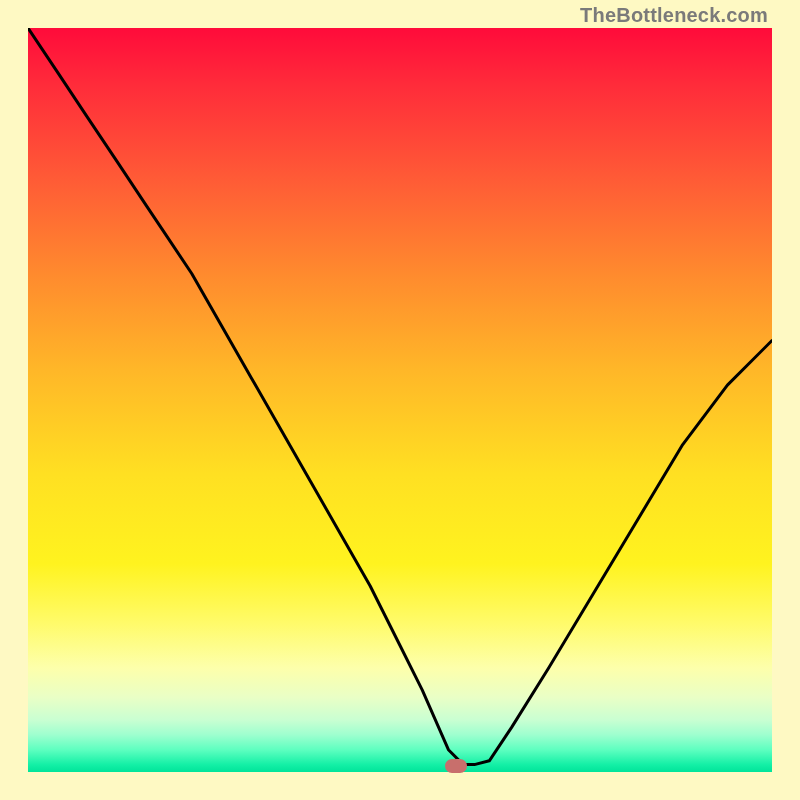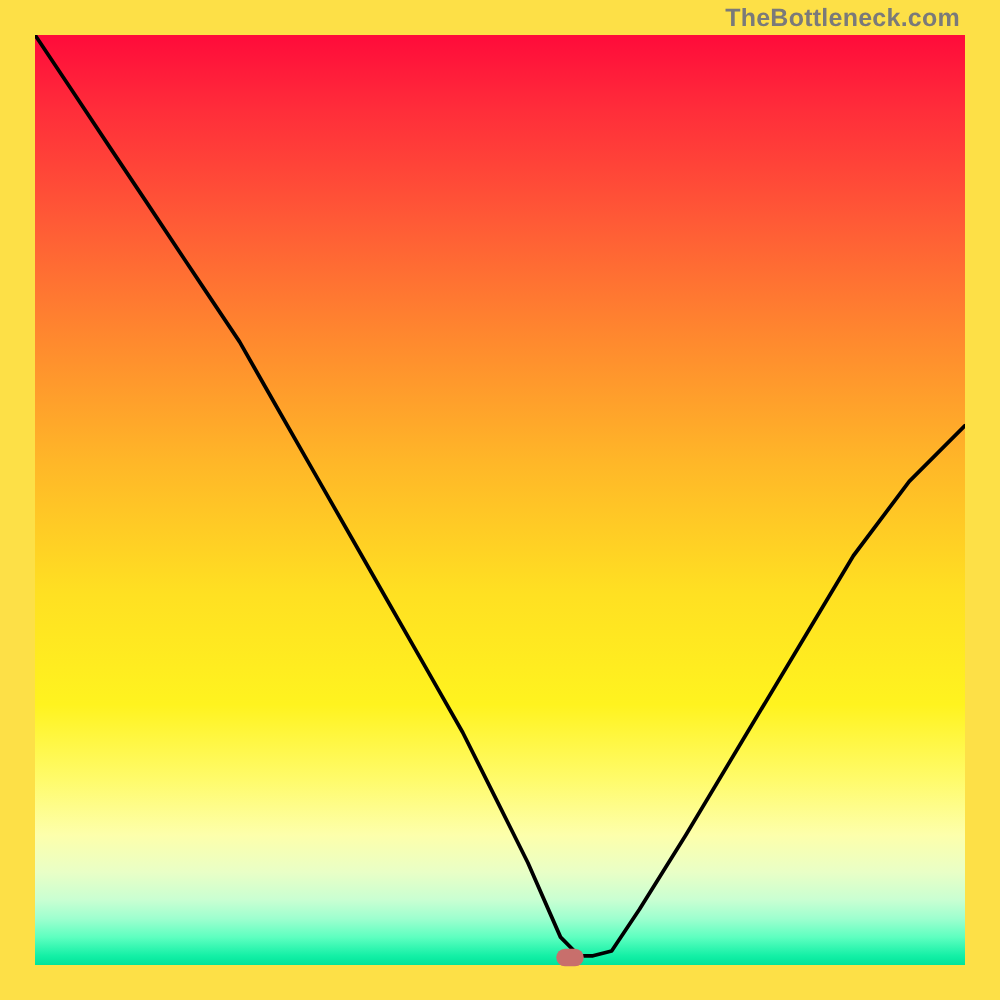--- a/index.html
+++ b/index.html
@@ -1,21 +1,21 @@
 <!DOCTYPE html>
 <html><head>
 <meta charset="utf-8">
 <style>
   * { margin: 0; padding: 0; box-sizing: border-box; }
   html, body { width: 800px; height: 800px; overflow: hidden; background: #000; }
   .frame {
     position: relative;
     width: 800px;
     height: 800px;
-    background: #fde047;
+    background: #fef9c3;
   }
   .plot-area {
     position: absolute;
     left: 28px;
     top: 28px;
     width: 744px;
     height: 744px;
     background: linear-gradient(to bottom,
       #ff0b3a 0%,
       #ff2d3a 8%,

